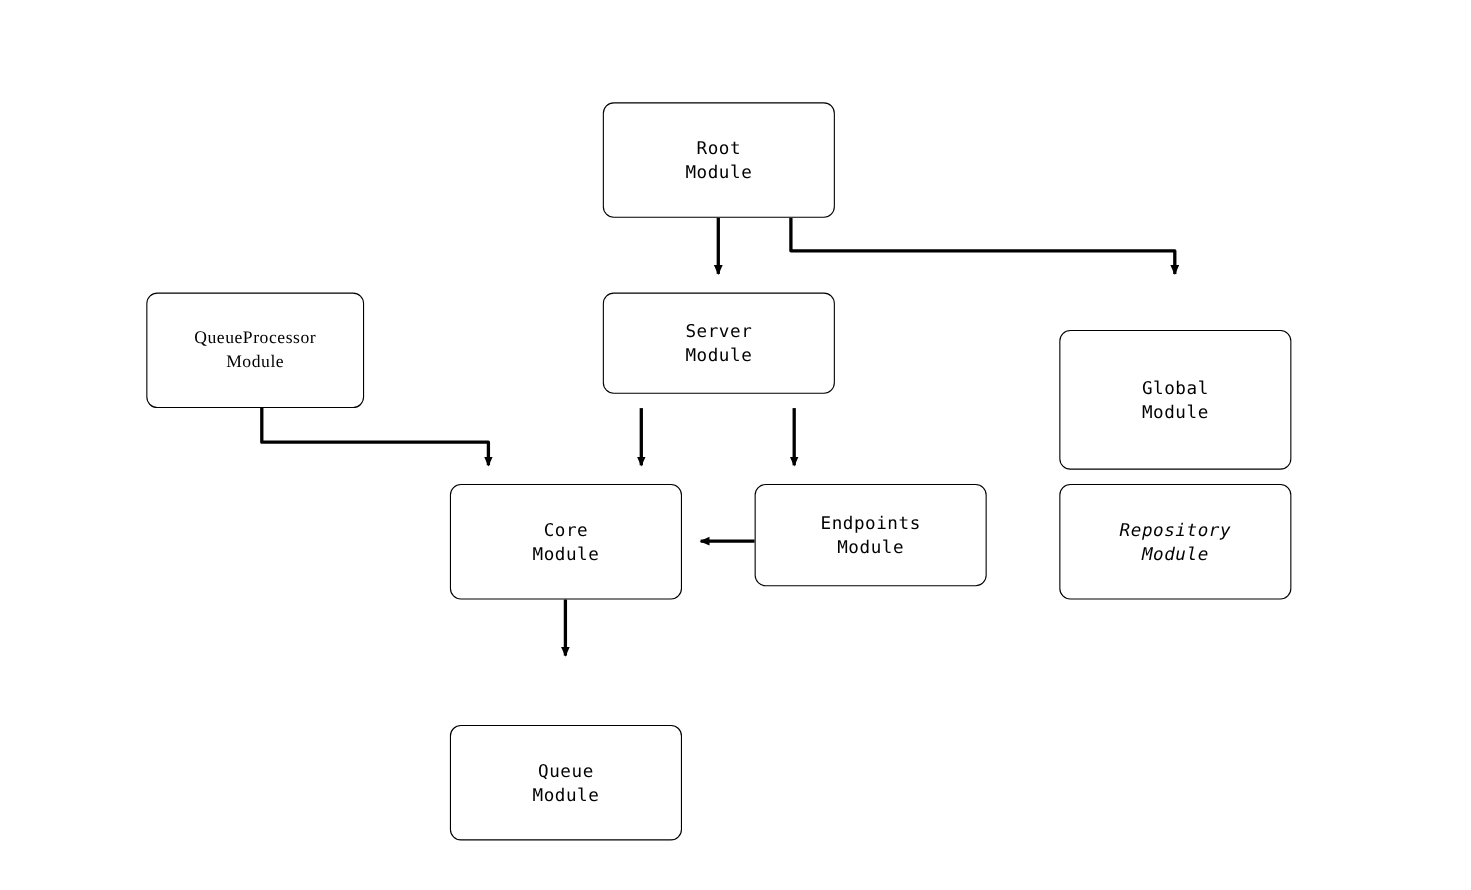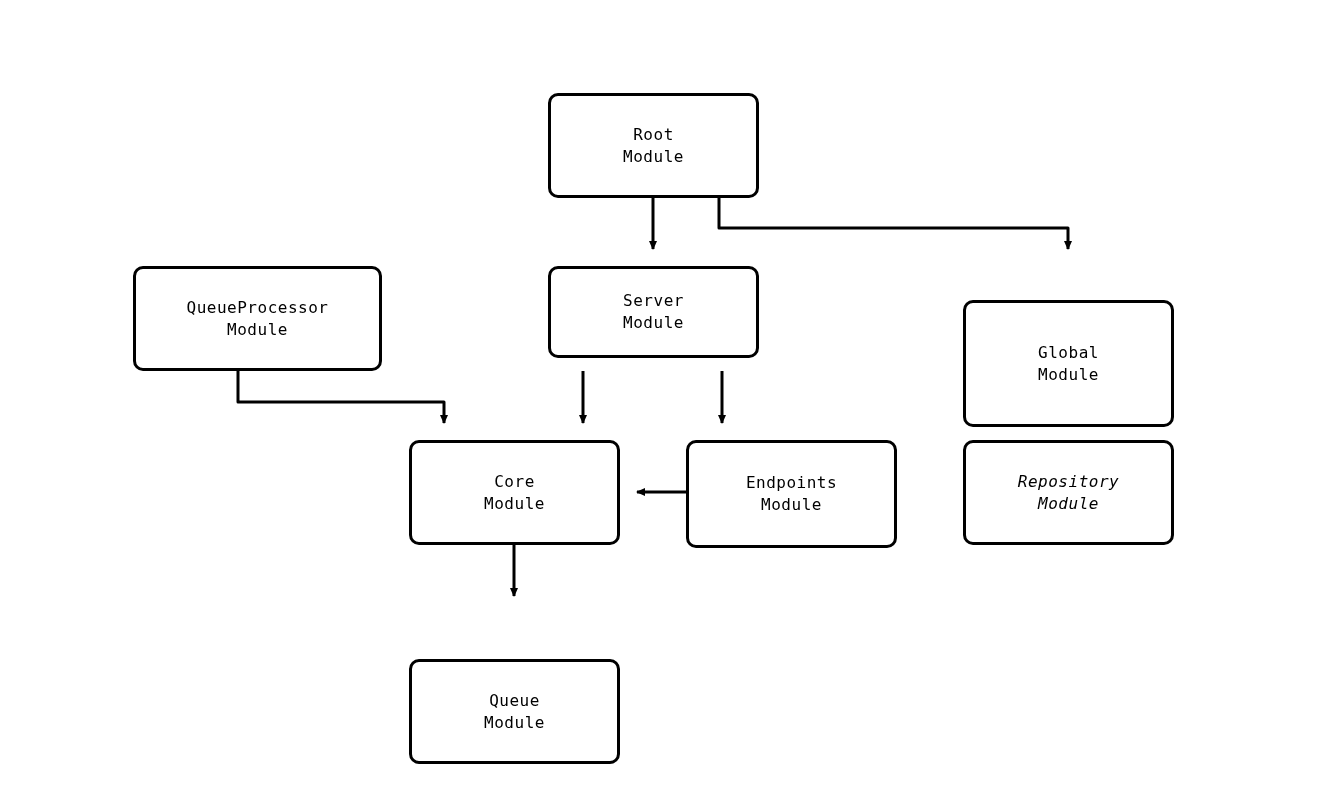--- a/index.html
+++ b/index.html
@@ -11,21 +11,21 @@
     position: relative;
     width: 1337px;
     height: 809px;
     background: #ffffff;
     font-family: "DejaVu Sans Mono", monospace;
     overflow: hidden;
   }
   .node {
     position: absolute;
     box-sizing: border-box;
-    border: 3px solid #000000;
+    border: 1px solid #000000;
     border-radius: 10px;
     background: #ffffff;
     display: flex;
     flex-direction: column;
     align-items: center;
     justify-content: center;
     color: #000000;
     font-size: 16px;
     line-height: 22px;
     letter-spacing: 0.5px;
@@ -72,41 +72,41 @@
     <path d="M1068,371 L1068,423" fill="none" stroke="#000000" stroke-width="3" marker-end="url(#arrow)"></path>
 
     <path d="M514,545 L514,596" fill="none" stroke="#000000" stroke-width="3" marker-end="url(#arrow)"></path>
   </svg>
 
   <div class="node" style="left:548px; top:93px; width:211px; height:105px;">
     <span class="line1">Root</span>
     <span class="line2">Module</span>
   </div>
 
-  <div class="node" style="left:133px; top:266px; width:249px; height:105px;">
+  <div class="node" style="left:133px; top:266px; width:198px; height:105px;font-family:Liberation Serif, serif;">
     <span class="line1">QueueProcessor</span>
     <span class="line2">Module</span>
   </div>
 
   <div class="node" style="left:548px; top:266px; width:211px; height:92px;">
     <span class="line1">Server</span>
     <span class="line2">Module</span>
   </div>
 
   <div class="node" style="left:963px; top:266px; width:211px; height:127px;margin-top:34px;">
     <span class="line1">Global</span>
     <span class="line2">Module</span>
   </div>
 
   <div class="node" style="left:409px; top:440px; width:211px; height:105px;">
     <span class="line1">Core</span>
     <span class="line2">Module</span>
   </div>
 
-  <div class="node" style="left:686px; top:440px; width:211px; height:108px;">
+  <div class="node" style="left:686px; top:440px; width:211px; height:93px;">
     <span class="line1">Endpoints</span>
     <span class="line2">Module</span>
   </div>
 
   <div class="node" style="left:963px; top:440px; width:211px; height:105px;font-style:italic;">
     <span class="line1">Repository</span>
     <span class="line2">Module</span>
   </div>
 
   <div class="node" style="left:409px; top:613px; width:211px; height:105px;margin-top:46px;">

